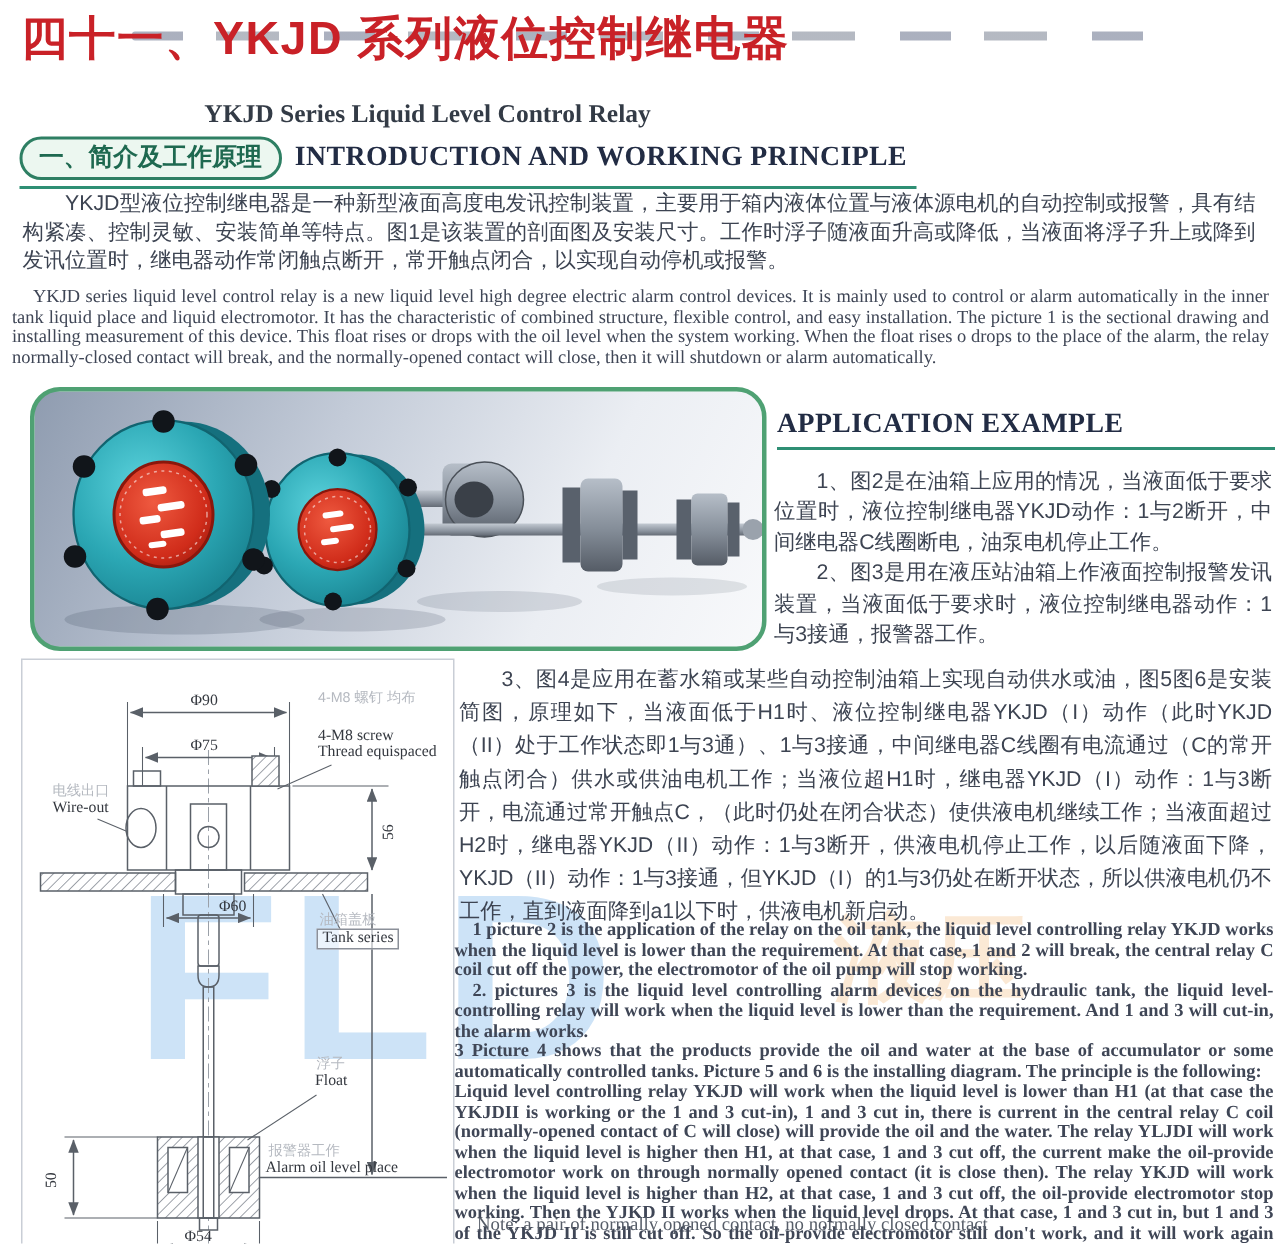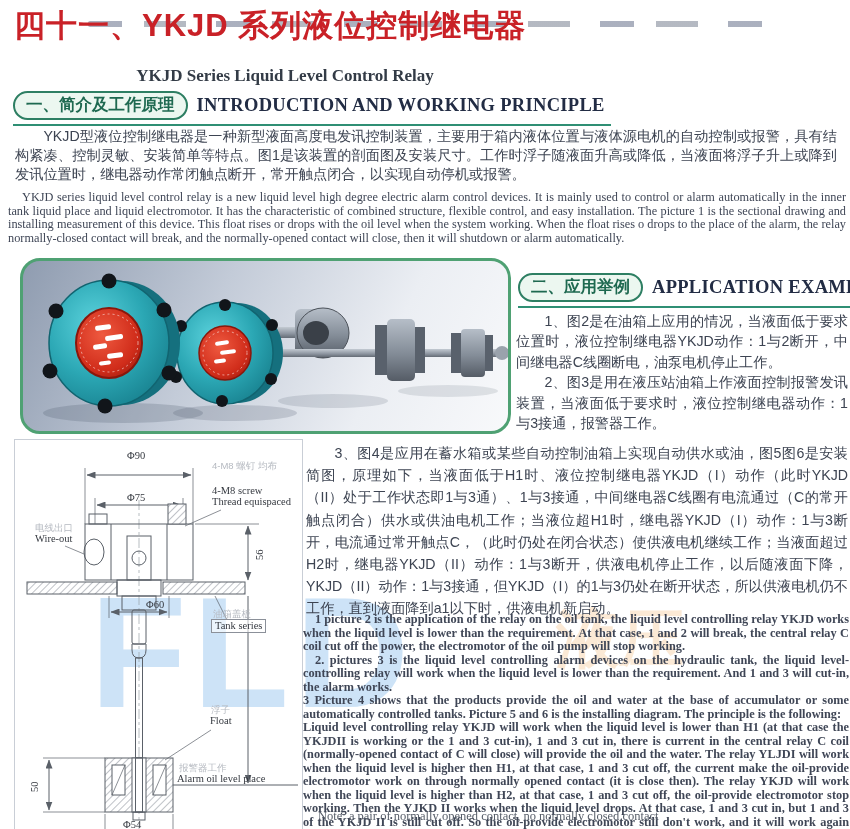--- a/index.html
+++ b/index.html
@@ -141,21 +141,20 @@
     <circle cx="86" cy="82" r="29" fill="none" stroke="rgba(255,255,255,.55)" stroke-dasharray="2 3"></circle>
     <rect x="72" y="64" width="16" height="5" rx="2" fill="#ffffff" transform="rotate(-8 80 66)"></rect>
     <rect x="82" y="74" width="18" height="5" rx="2" fill="#ffffff" transform="rotate(-8 91 76)"></rect>
     <rect x="70" y="83" width="14" height="5" rx="2" fill="#ffffff" transform="rotate(-8 77 85)"></rect>
     <rect x="84" y="92" width="16" height="5" rx="2" fill="#ffffff" transform="rotate(-8 92 94)"></rect>
     <rect x="76" y="100" width="12" height="4" rx="2" fill="#ffffff" transform="rotate(-8 82 102)"></rect>
   </svg>
 </div>
 
 <div class="abs sec-head sec2">
-  <span class="pill">二、应用举例</span>
   <span class="sec-title">APPLICATION EXAMPLE</span>
 </div>
 
 <div class="abs app-zh">
   <p>1、图2是在油箱上应用的情况，当液面低于要求位置时，液位控制继电器YKJD动作：1与2断开，中间继电器C线圈断电，油泵电机停止工作。</p>
   <p>2、图3是用在液压站油箱上作液面控制报警发讯装置，当液面低于要求时，液位控制继电器动作：1与3接通，报警器工作。</p>
 </div>
 
 <div class="abs diagram">
   <svg width="287" height="411" viewBox="0 0 287 411">
@@ -224,21 +223,21 @@
       <line x1="180" y1="84" x2="244" y2="84" stroke-width=".7"></line>
       <line x1="233" y1="86" x2="233" y2="140" marker-start="url(#arr)" marker-end="url(#arr)"></line>
       <line x1="233" y1="156" x2="233" y2="343" marker-end="url(#arr)"></line>
 
       <line x1="206" y1="70" x2="170" y2="86" stroke-width=".7"></line>
       <line x1="50" y1="106" x2="69" y2="114" stroke-width=".7"></line>
       <line x1="212" y1="180" x2="200" y2="156" stroke-width=".7"></line>
       <line x1="196" y1="290" x2="150" y2="320" stroke-width=".7"></line>
     </g>
   </svg>
-  <span class="dlabel" style="left:112px;top:10px;">Φ90</span>
+  <span class="dlabel" style="left:112px;top:22px;">Φ90</span>
   <span class="dlabel" style="left:112px;top:52px;">Φ75</span>
   <span class="dlabel dgray" style="left:197px;top:20px;">4-M8 螺钉 均布</span>
   <span class="dlabel" style="left:197px;top:45px;">4-M8 screw</span>
   <span class="dlabel" style="left:197px;top:56px;">Thread equispaced</span>
   <span class="dlabel dgray" style="left:20px;top:82px;">电线出口</span>
   <span class="dlabel" style="left:20px;top:93px;">Wire-out</span>
   <span class="dlabel rot" style="left:239px;top:120px;">56</span>
   <span class="dlabel" style="left:131px;top:159px;text-align:center;">Φ60</span>
   <span class="dlabel dgray" style="left:198px;top:168px;">油箱盖板</span>
   <span class="dlabel dbox" style="left:196px;top:179px;">Tank series</span>

